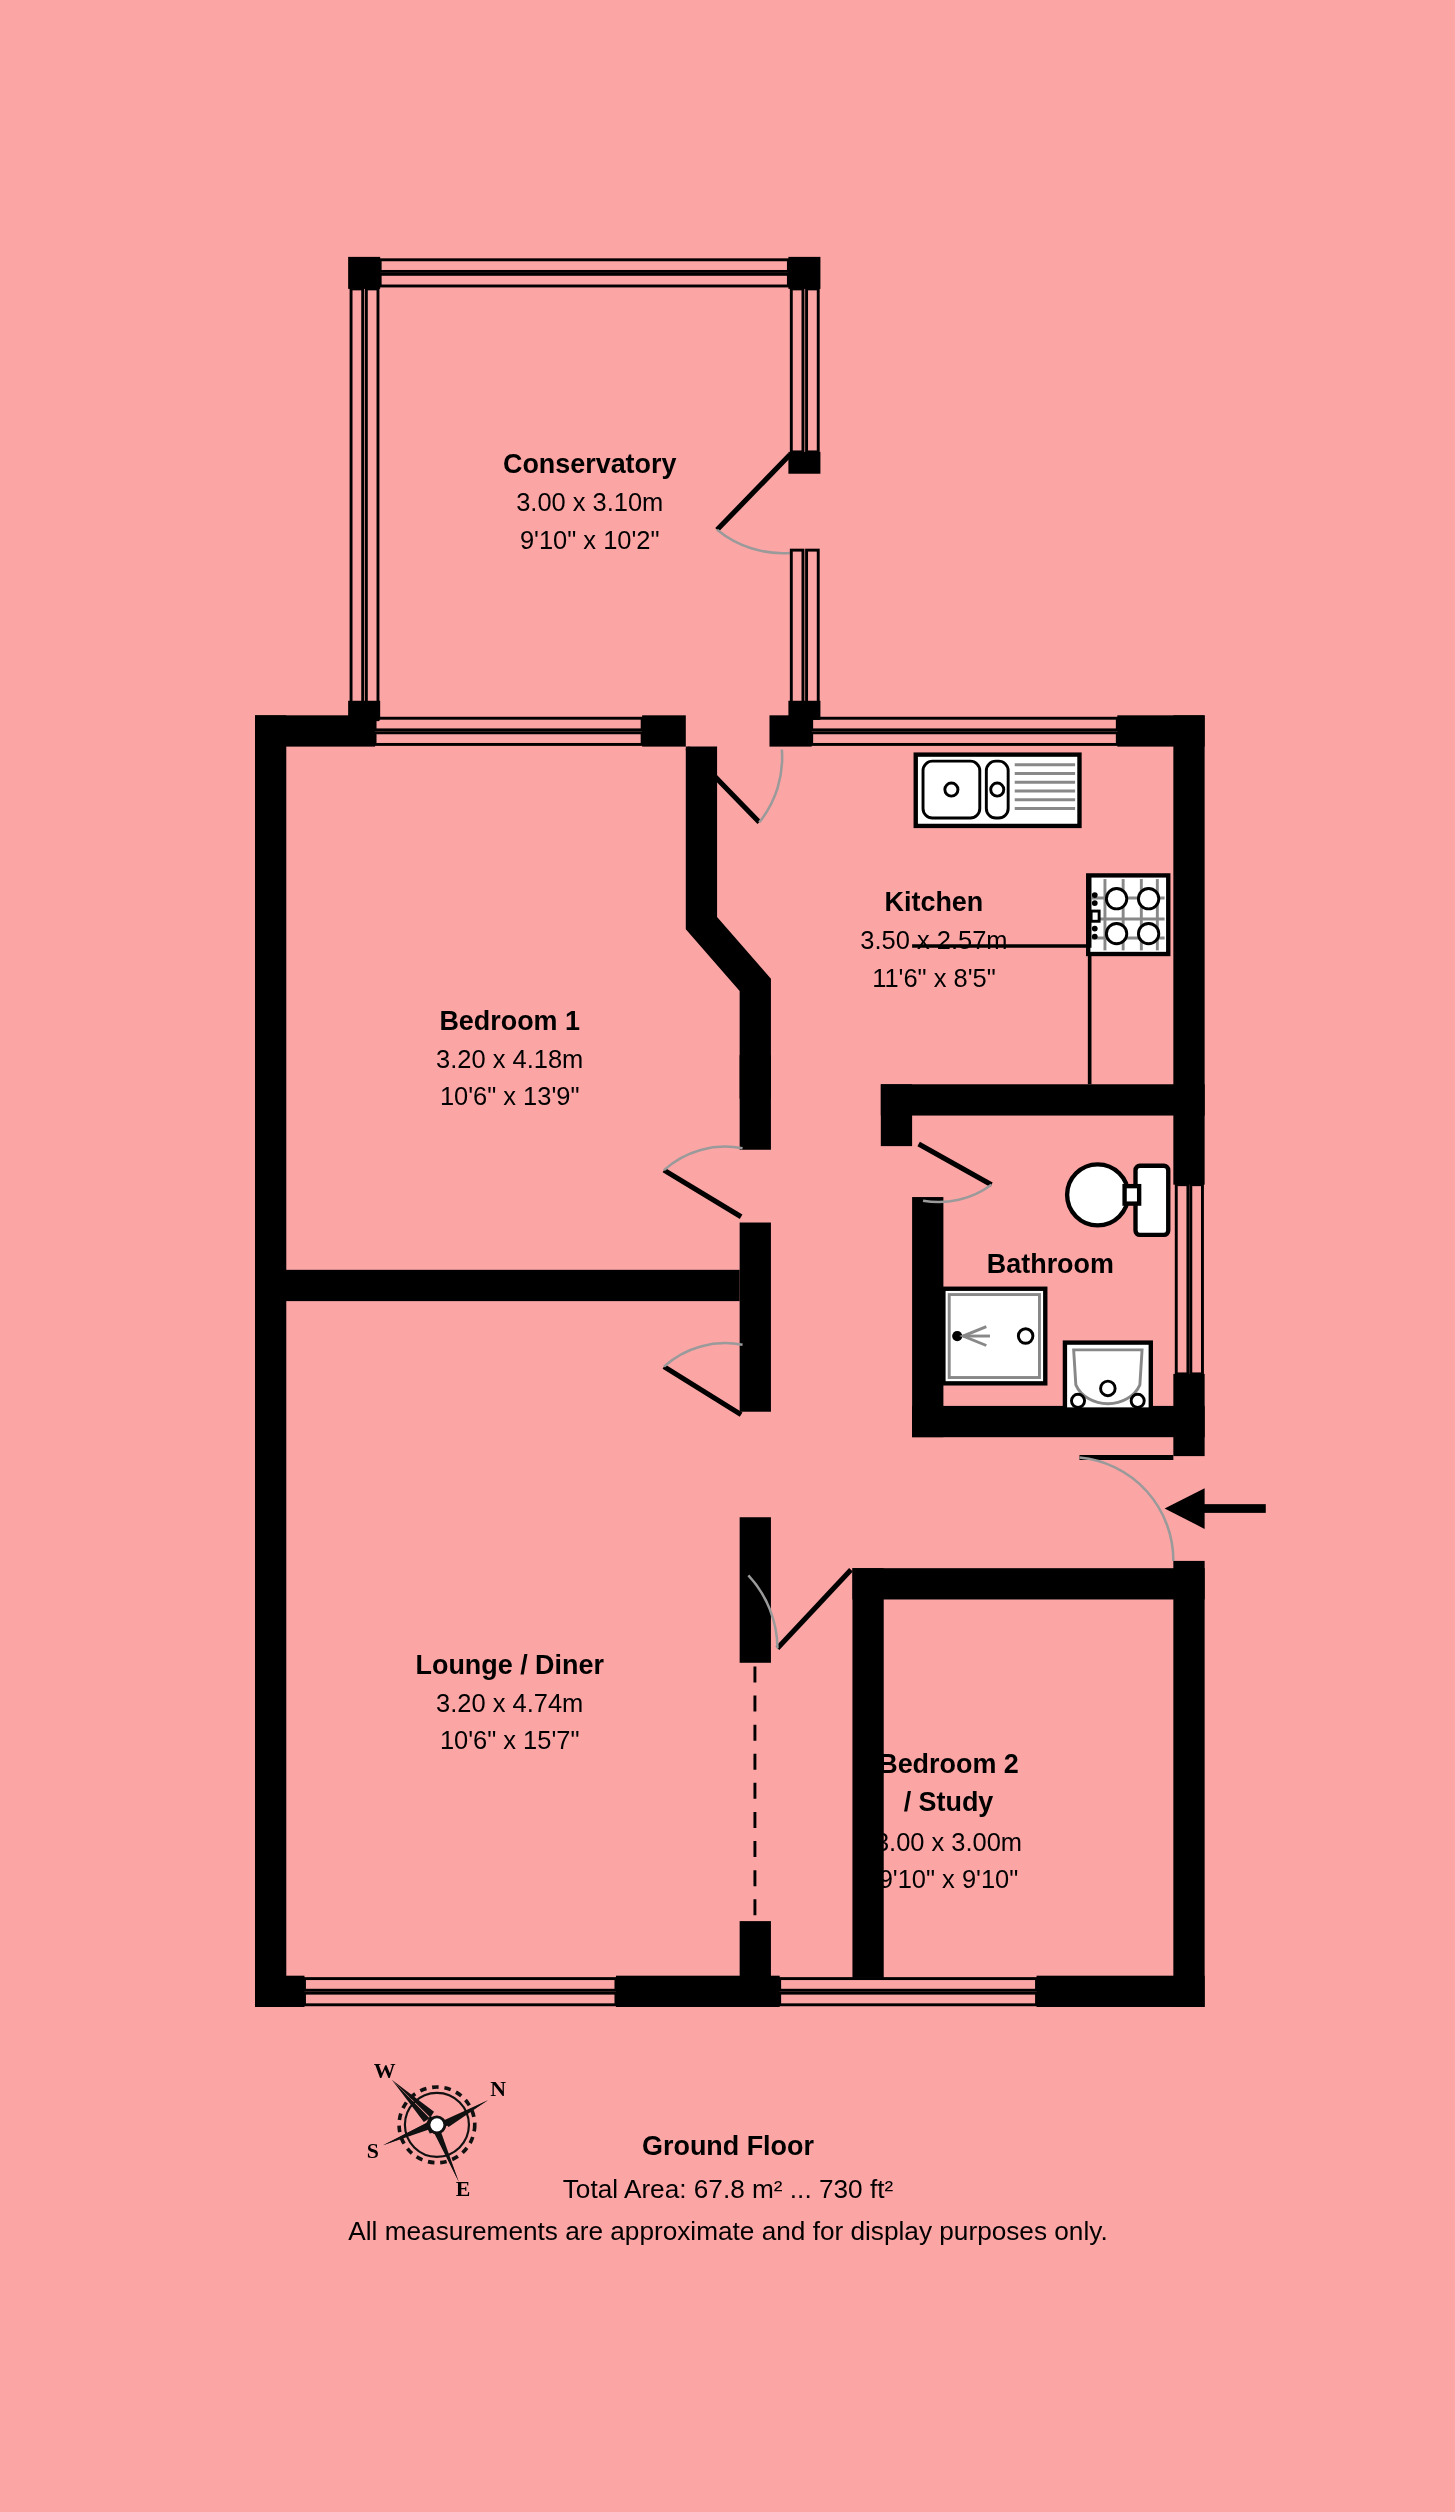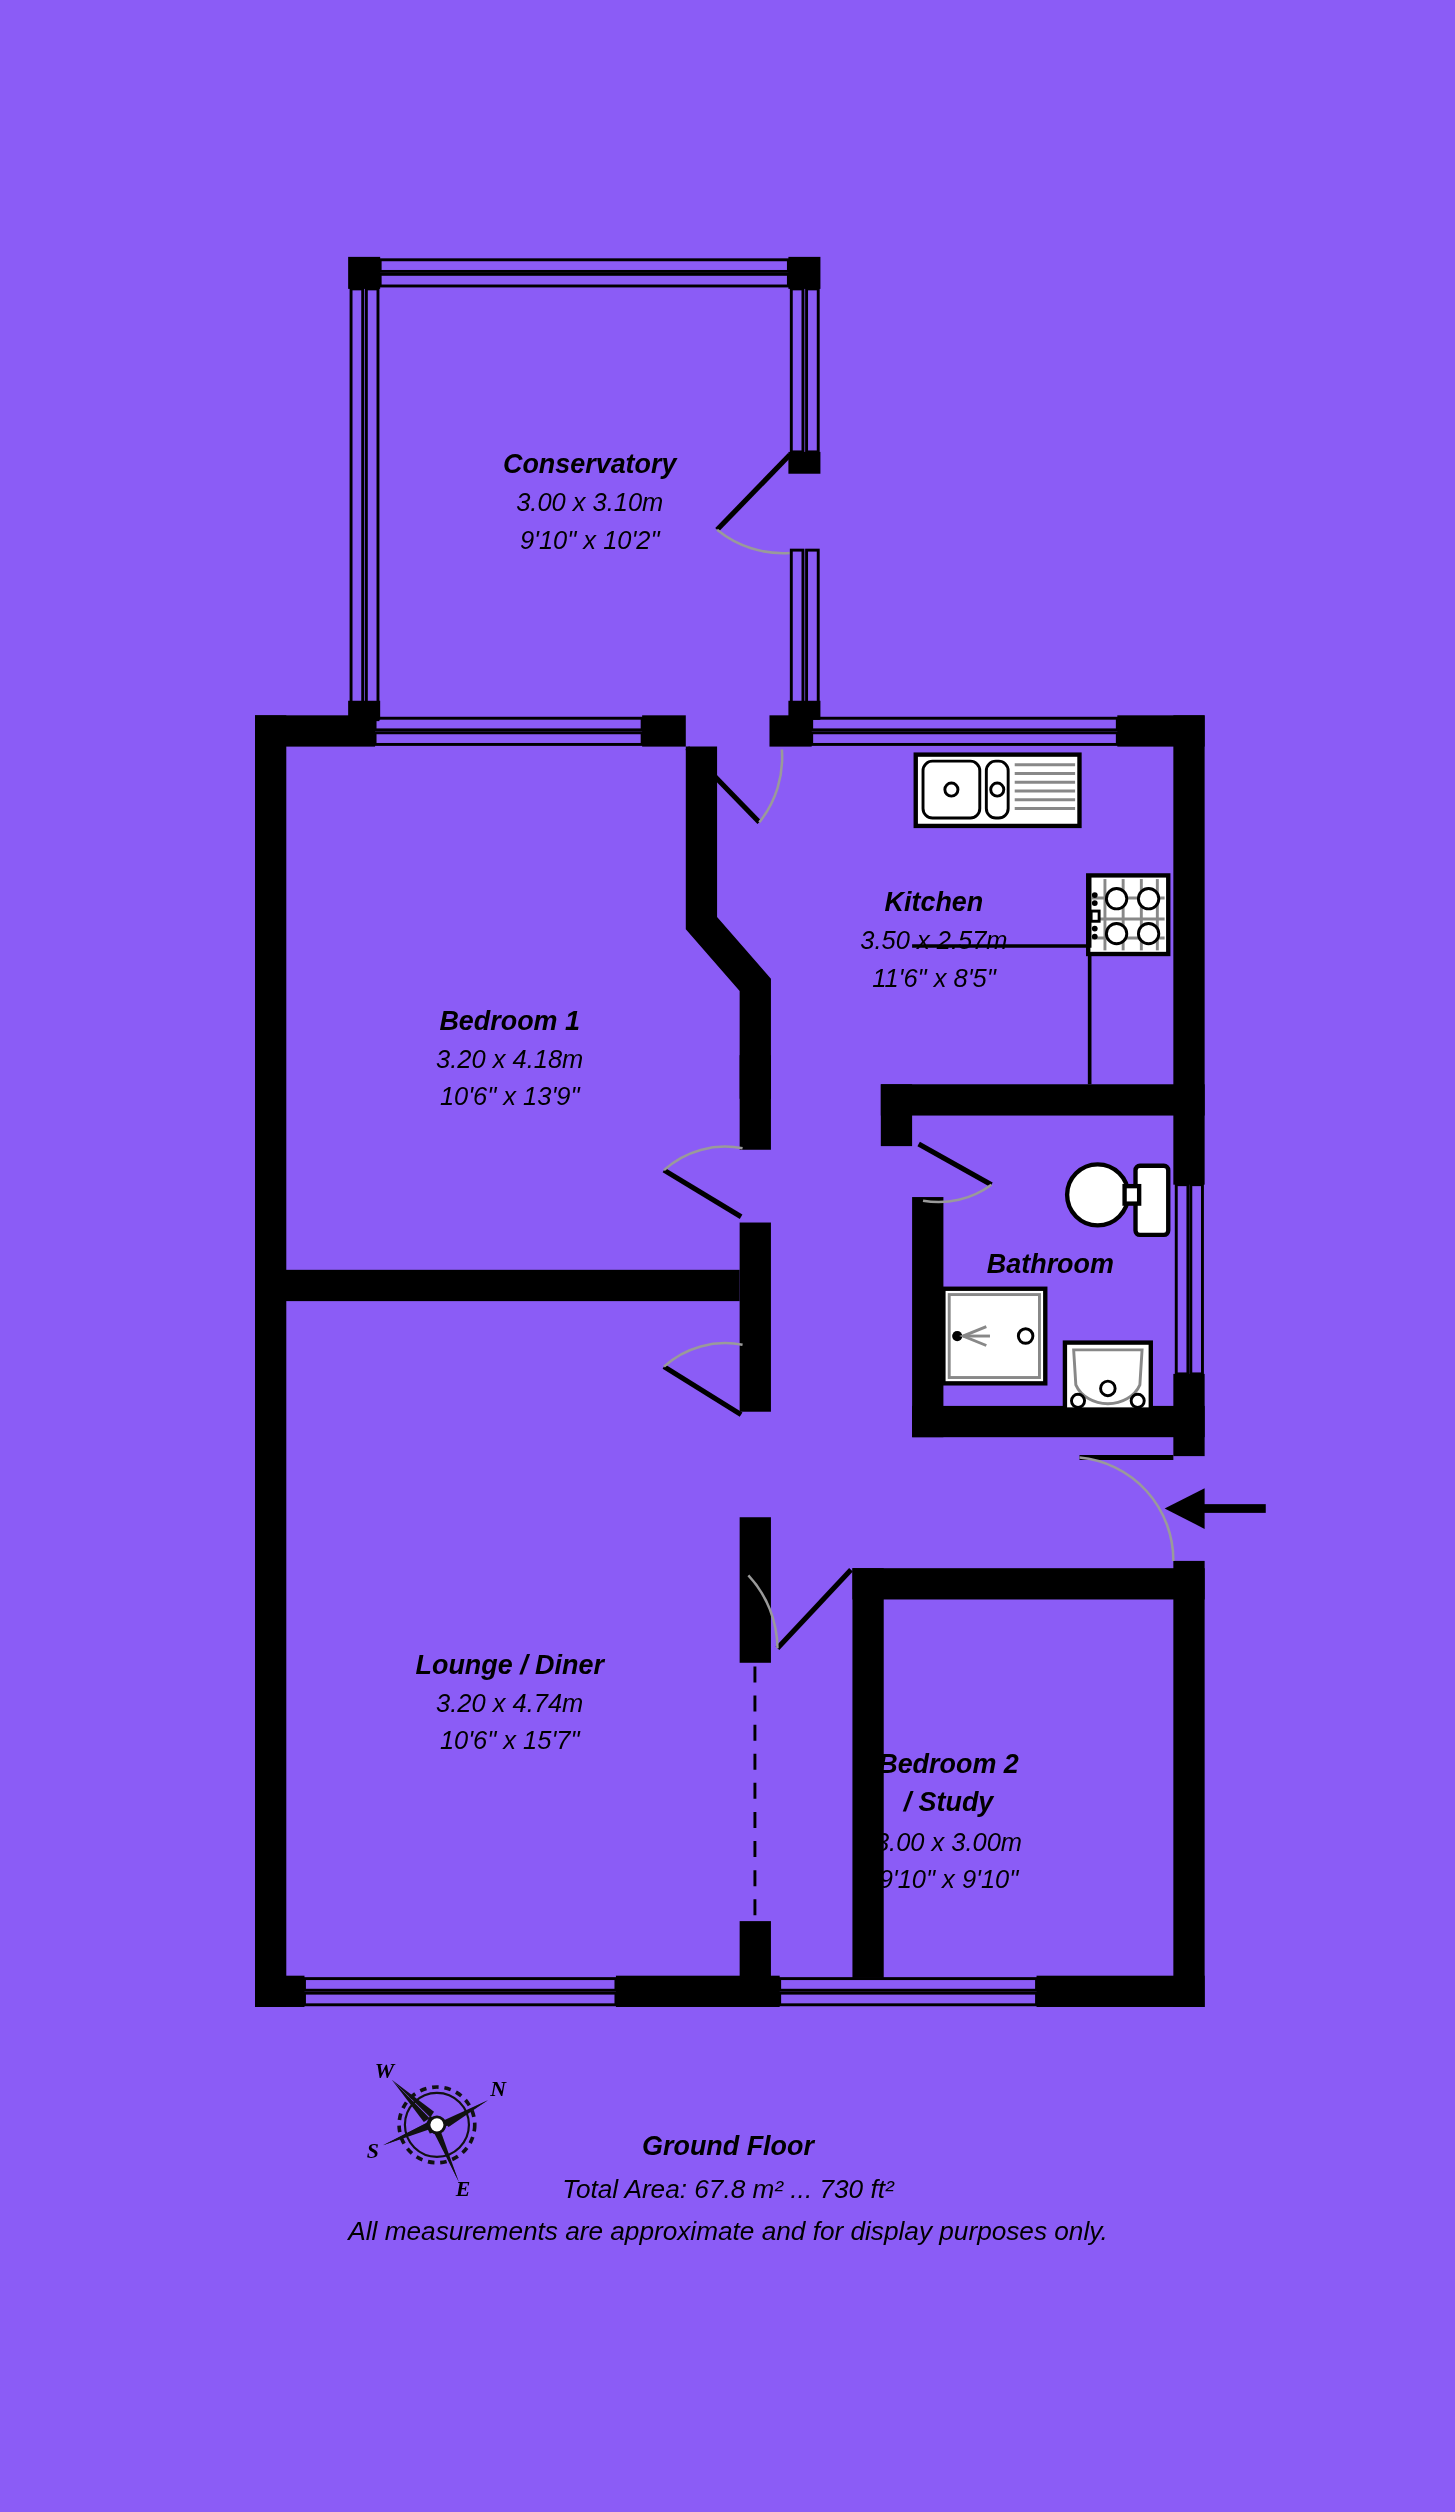--- a/index.html
+++ b/index.html
@@ -11,22 +11,21 @@
     width: 1456px;
     height: 2512px;
     font-family: "Liberation Sans", sans-serif;
     color: #000000;
     overflow: hidden;
   }
   #plan-root {
     position: relative;
     width: 1456px;
     height: 2512px;
-    background: #8b5cf6;
-    font-style: italic;
+    background: #fca5a5;
   }
   svg#floorplan {
     position: absolute;
     top: 0;
     left: 0;
     width: 1456px;
     height: 2512px;
     display: block;
   }
   .wall   { fill: #000000; }

